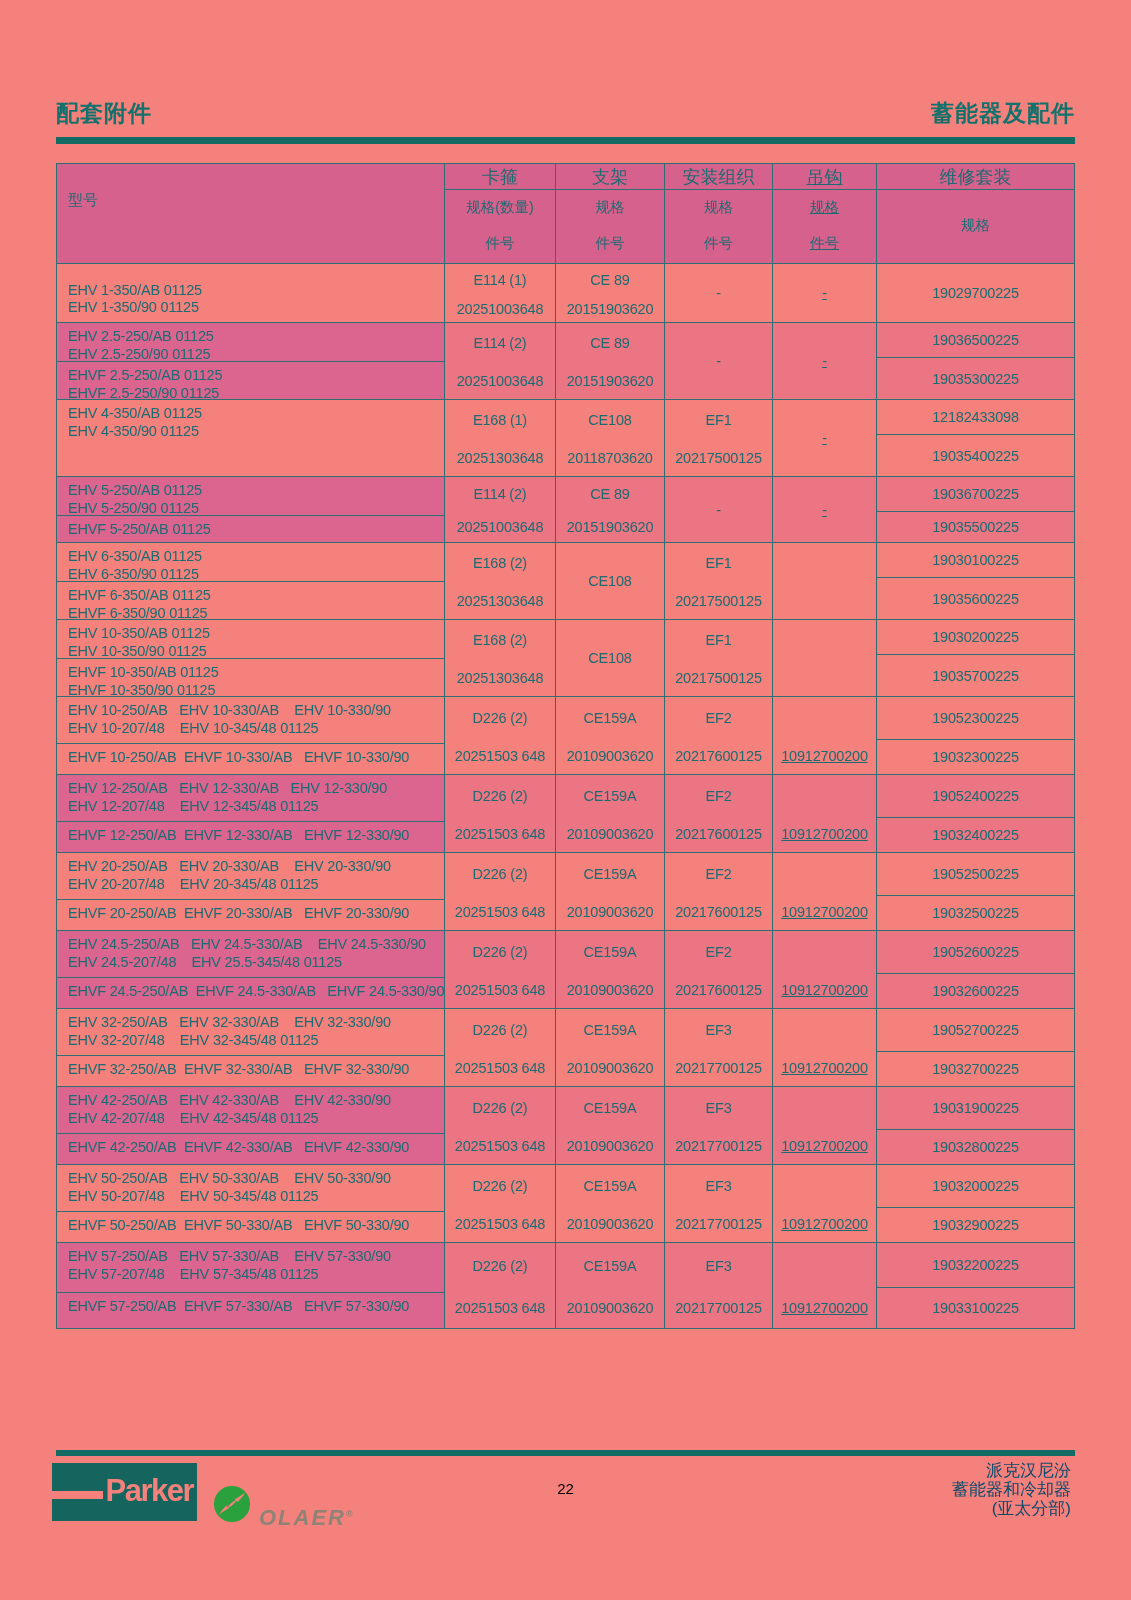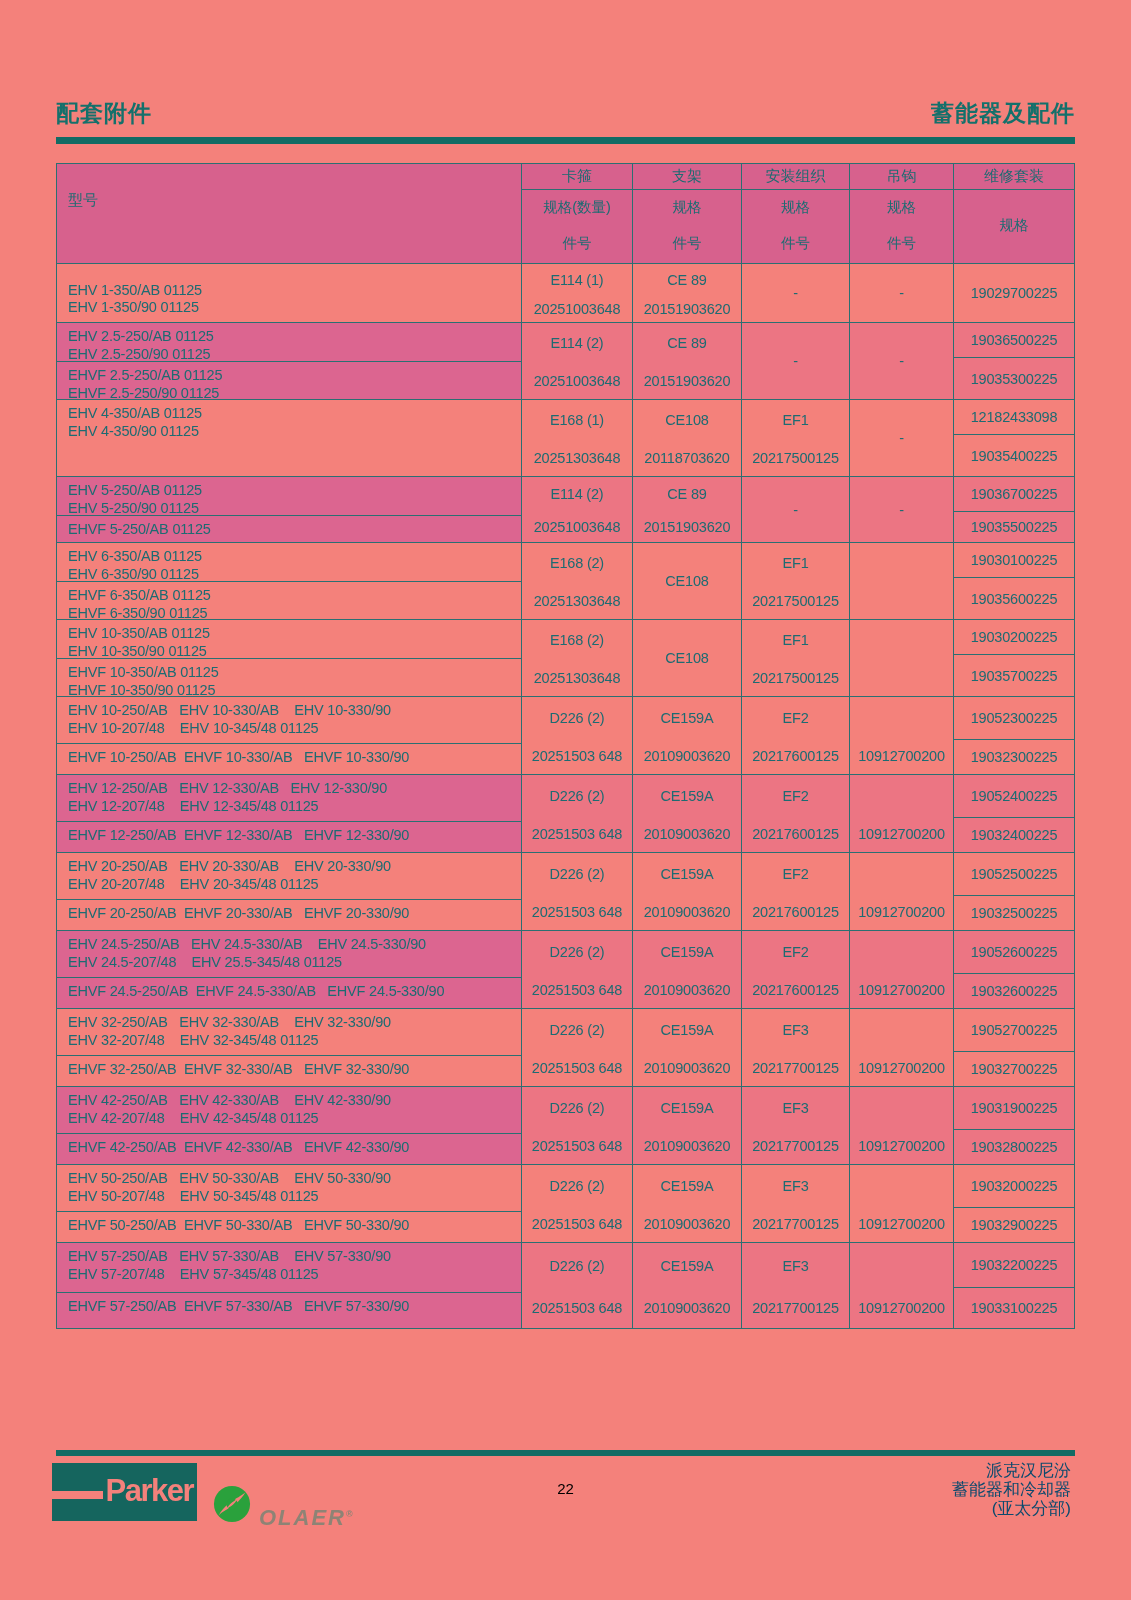--- a/index.html
+++ b/index.html
@@ -16,29 +16,29 @@
         font-family:"Liberation Sans",sans-serif;color:var(--ink);}
   
   .title-left{position:absolute;left:56px;top:98px;font-size:23px;font-weight:700;color:#14706b;letter-spacing:1px;}
   .title-right{position:absolute;right:56px;top:98px;font-size:23px;font-weight:700;color:#14706b;letter-spacing:1px;}
   .toprule{position:absolute;left:56px;top:137px;width:1019px;height:7px;background:var(--rule);}
   
   .tbl{position:absolute;left:56px;top:163px;width:1019px;border:1px solid var(--line);box-sizing:border-box;}
   .thead{display:flex;height:99px;background:var(--hdr);}
   .col{border-right:1px solid var(--line);box-sizing:border-box;}
   .thead > .col:last-child,.g > .col:last-child{border-right:none;}
-  .w-model{width:465px;}
+  .w-model{width:388px;}
   .w-clamp{width:111px;}
   .w-brack{width:109px;}
   .w-mount{width:108px;}
-  .w-hook{width:104px;}
+  .w-hook{width:104px;text-decoration:underline;}
   .w-rep{flex:1;}
   .th-model{display:flex;align-items:center;padding:0 0 26px 11px;font-size:15px;}
   .hcol{display:flex;flex-direction:column;}
-  .hr1{height:26px;border-bottom:1px solid var(--line);display:flex;align-items:center;justify-content:center;font-size:15px;box-sizing:border-box;}
+  .hr1{height:26px;border-bottom:1px solid var(--line);display:flex;align-items:center;justify-content:center;font-size:18px;box-sizing:border-box;}
   .hr2{flex:1;display:flex;flex-direction:column;align-items:center;justify-content:space-between;padding:8px 0 10px;font-size:14.5px;}
   .hr2.centered{justify-content:center;}
   
   .g{display:flex;height:var(--h);border-top:1px solid var(--line);box-sizing:border-box;font-size:14.5px;letter-spacing:-0.2px;}
   .g .model{display:flex;flex-direction:column;}
   .mc{padding:5px 0 0 11px;display:flex;flex-direction:column;box-sizing:border-box;}
   .mc.t{height:var(--s1);}
   .mc.b{flex:1;border-top:1px solid var(--line);}
   .mc.o{height:100%;justify-content:center;padding-top:0;margin-top:12px;}
   .ml{white-space:pre;line-height:17.5px;}

